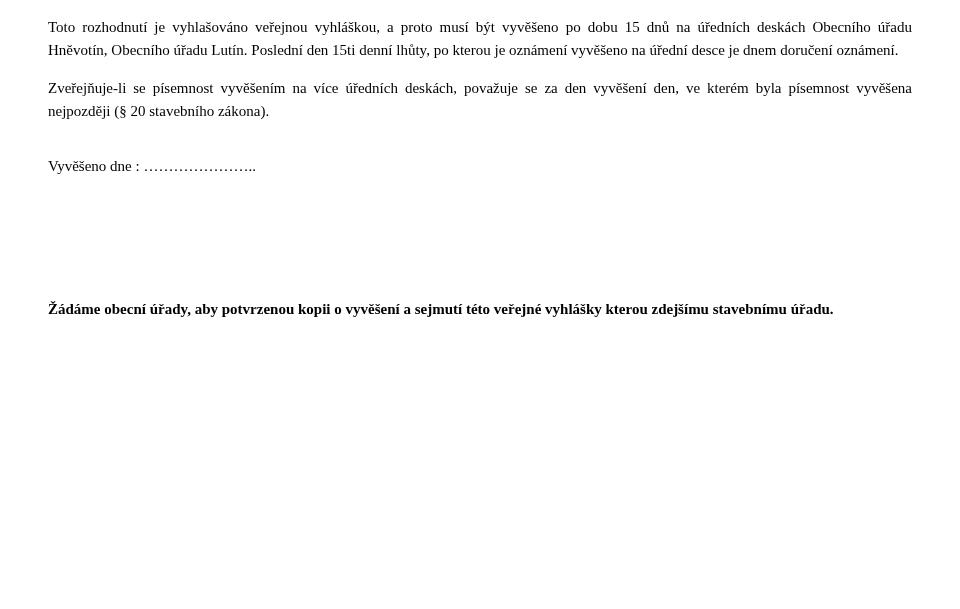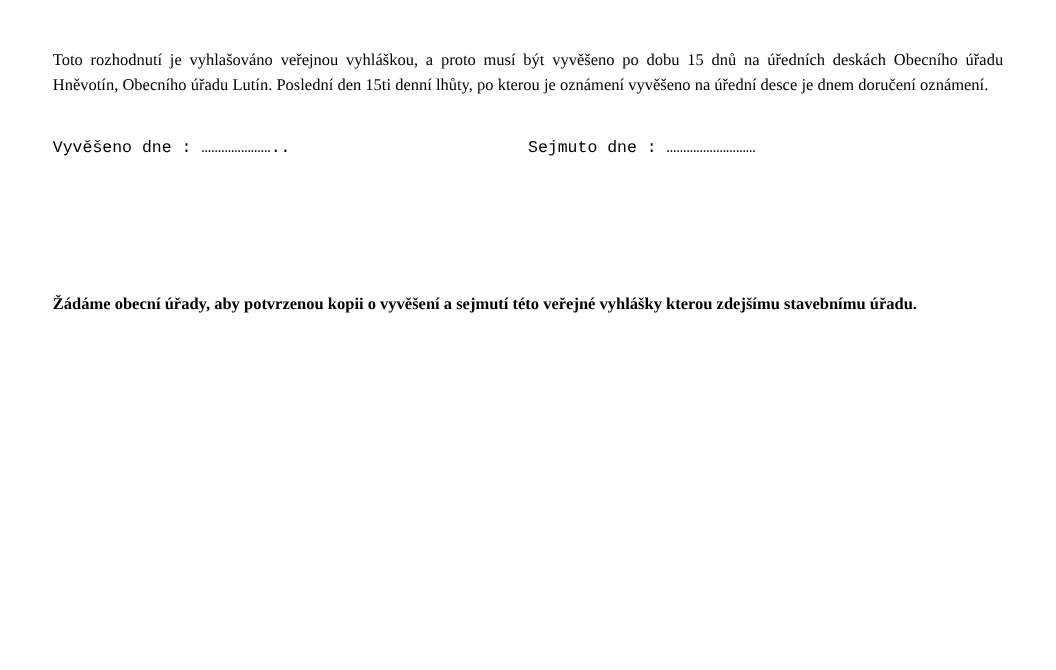--- a/index.html
+++ b/index.html
@@ -9,57 +9,56 @@
     }
     body {
       background: #ffffff;
       font-family: "Times New Roman", Times, serif;
       font-size: 15px;
       color: #000000;
       width: 960px;
       min-height: 609px;
     }
     .page {
-      padding: 44px 48px 28px 48px;
+      padding: 16px 48px 28px 48px;
       max-width: 960px;
     }
     .paragraph {
       margin-bottom: 14px;
       line-height: 1.55;
       text-align: justify;
     }
     .paragraph.bold-text {
       font-weight: bold;
     }
     .vyveseno-section {
       margin-top: 32px;
       display: flex;
       flex-direction: row;
       gap: 0;
-      font-family: Liberation Mono, monospace;
     }
     .vyveseno-item {
       flex: 1;
       font-size: 15px;
       line-height: 1.55;
     }
     .bottom-section {
       margin-top: 120px;
     }
   </style>
 </head>
 <body>
 
 <div class="page">
 
   <p class="paragraph">Toto rozhodnutí je vyhlašováno   veřejnou vyhláškou, a proto musí být vyvěšeno po dobu 15 dnů na úředních deskách  Obecního úřadu  Hněvotín,  Obecního úřadu Lutín. Poslední den 15ti denní lhůty, po kterou je oznámení vyvěšeno na úřední desce  je dnem doručení oznámení.</p>
 
+  <p class="paragraph">Zveřejňuje-li se písemnost vyvěšením na více úředních deskách, považuje se za den vyvěšení den, ve kterém byla písemnost vyvěšena nejpozději (§ 20 stavebního zákona).</p>
 
   <div class="vyveseno-section">
     <div class="vyveseno-item">Vyvěšeno dne : …………………..</div>
-    <div class="vyveseno-item">Sejmuto dne : ………………………</div>
   </div>
 
   <div class="bottom-section">
     <p class="paragraph bold-text">Žádáme obecní úřady, aby potvrzenou kopii o vyvěšení a sejmutí této veřejné vyhlášky kterou zdejšímu stavebnímu úřadu.</p>
   </div>
 
 </div>
 
 </body></html>

